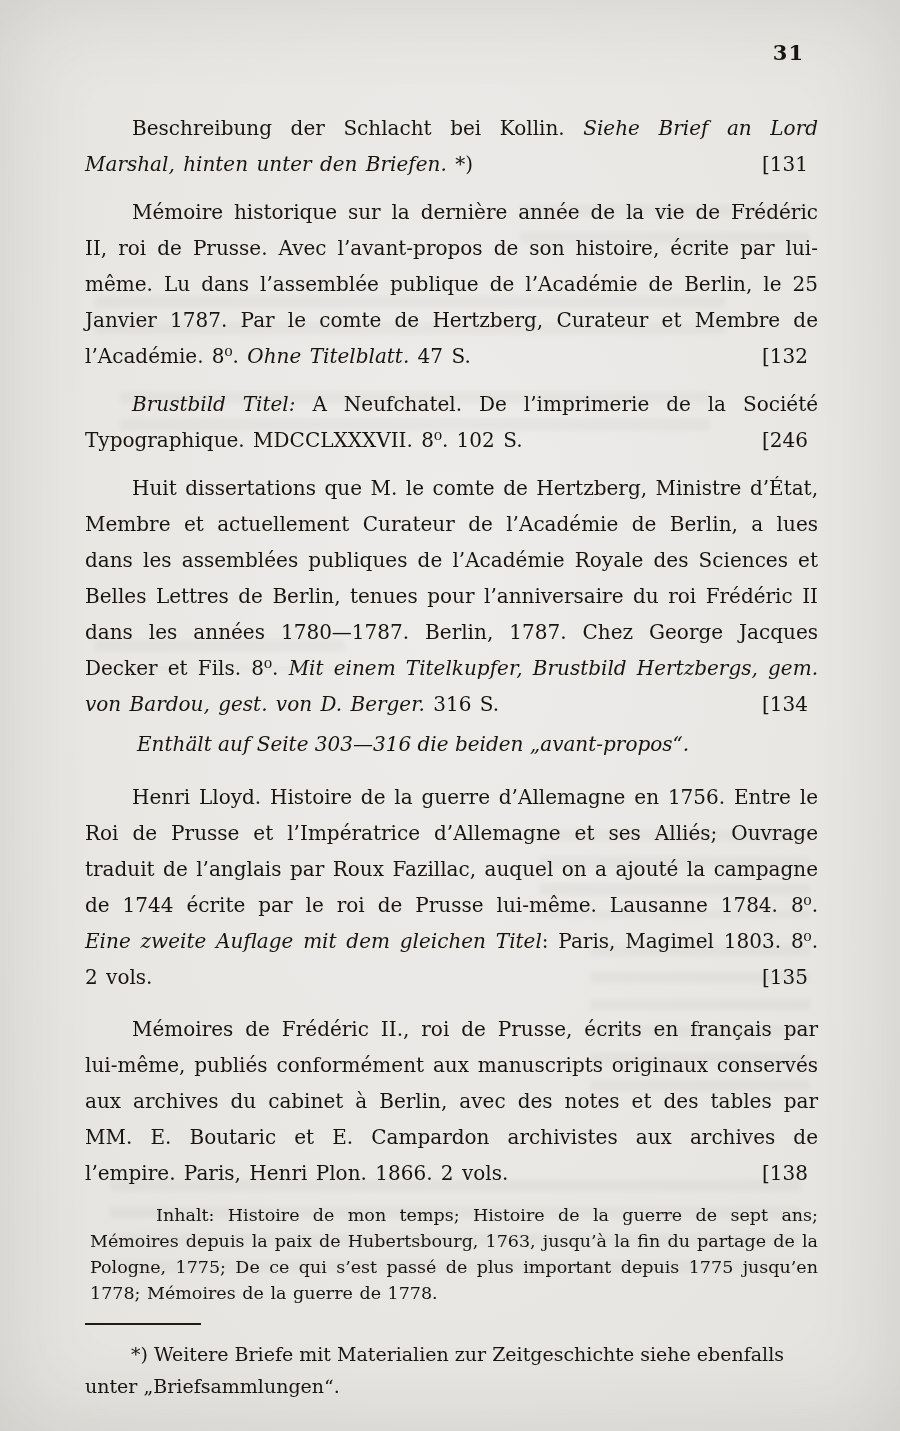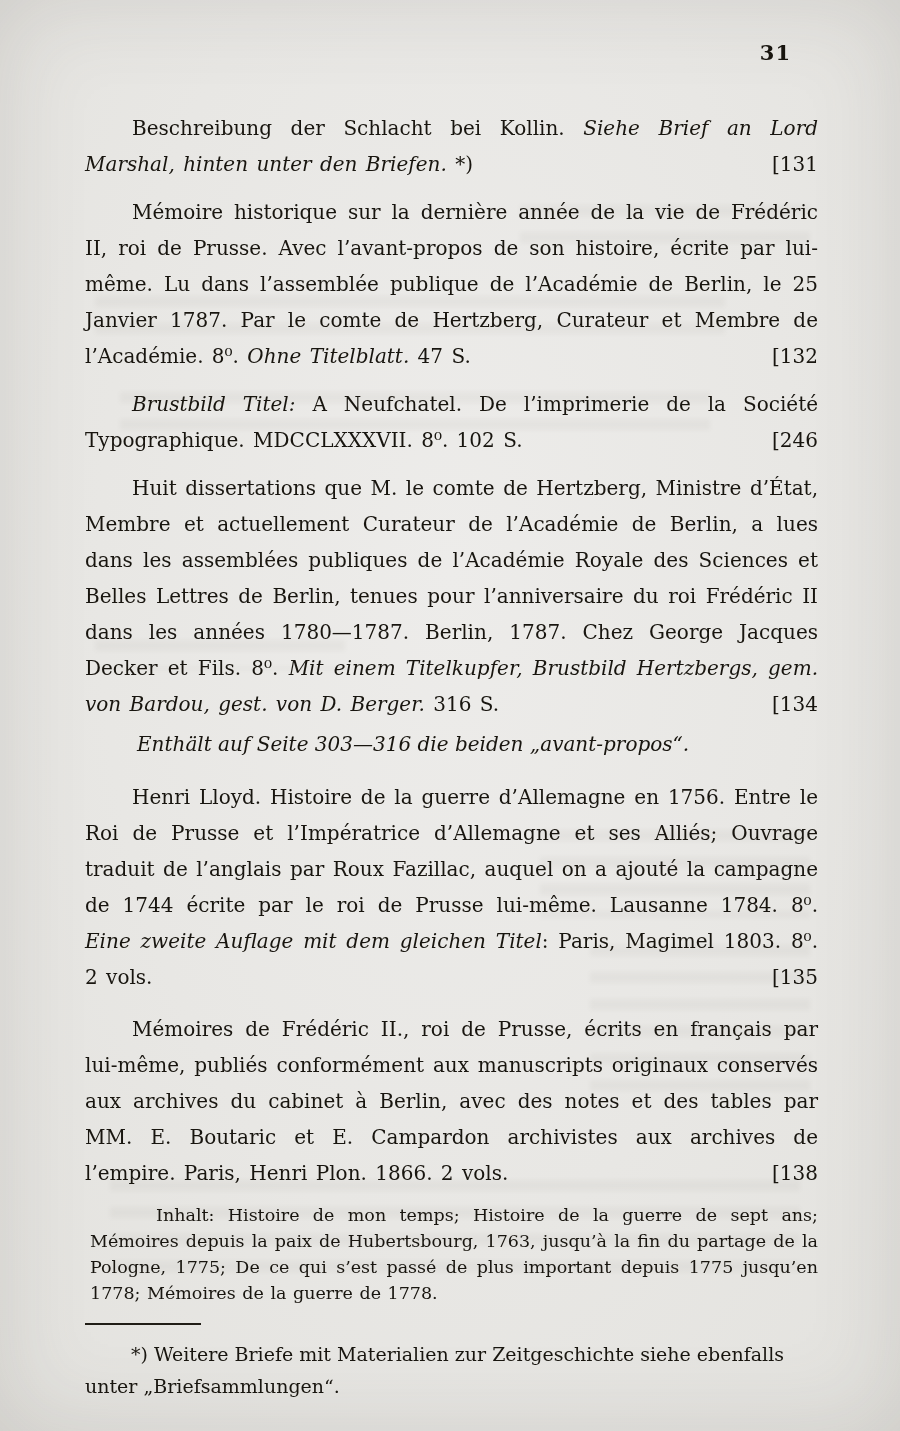--- a/index.html
+++ b/index.html
@@ -8,35 +8,35 @@
     width:900px;height:1431px;
     background:#e9e8e5;
     background-image:radial-gradient(ellipse at 50% 40%, #edecea 0%, #e8e7e4 55%, #e3e2de 100%);
     overflow:hidden;
     font-family:"DejaVu Serif", serif;
     color:#18150f;
     box-shadow:inset 0 0 90px rgba(95,90,78,.16);
   }
   .content{position:absolute;left:85px;top:0;width:733px;padding-top:98px;}
   .pagenum{
-    position:absolute;top:40px;right:109px;
+    position:absolute;top:40px;right:96px;
     font-size:21px;font-weight:bold;letter-spacing:1px;
   }
   .entry{
     position:relative;
     margin:12px 0 11px 0;
     font-size:20px;line-height:36px;
     text-align:justify;
     text-indent:47px;
     word-spacing:2px;
   }
   .entry .run{}
   .entry .italic{font-style:italic;}
   .ref{
-    position:absolute;right:0;bottom:0;
+    position:absolute;right:10px;bottom:0;
     text-indent:0;font-style:normal;
     background:transparent;
   }
   .subnote{
     font-size:20px;line-height:30px;
     font-style:italic;
     text-indent:52px;
     margin:-4px 0 20px 0;
   }
   .gap-lg{margin-bottom:16px;}

